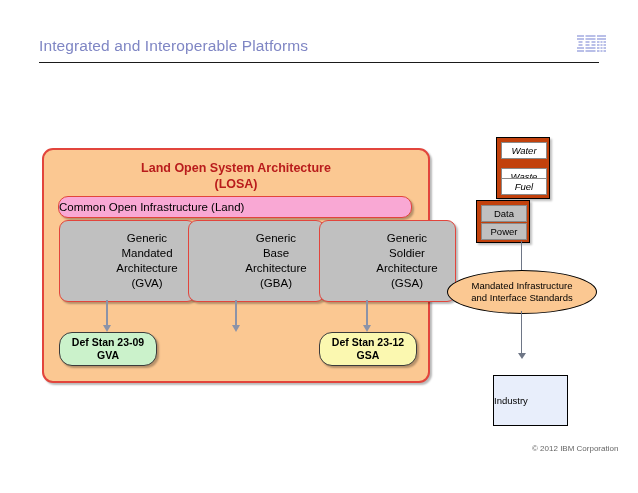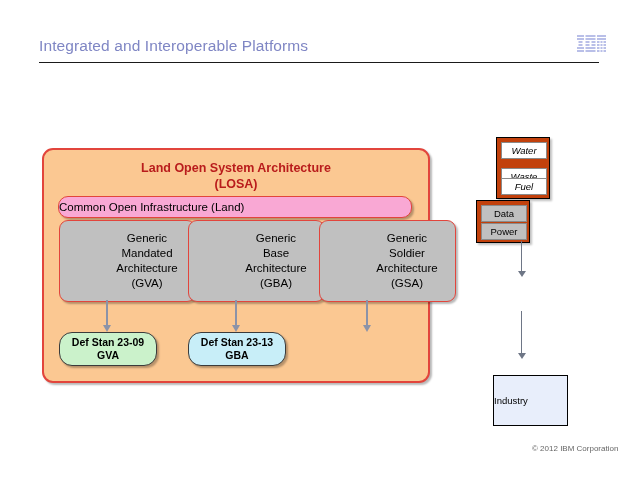--- a/index.html
+++ b/index.html
@@ -210,41 +210,47 @@
     <div class="connector c-gva"></div>
     <div class="connector c-gba"></div>
     <div class="connector c-gsa"></div>
 
     <div class="defstan ds-gva">
       <div>
         <div>Def Stan 23-09</div>
         <div>GVA</div>
       </div>
     </div>
-    <div class="defstan ds-gba">
-      <div>
-        <div>Def Stan 23-13</div>
-        <div>GBA</div>
+    <div class="defstan ds-gsa">
+      <div>
+        <div>Def Stan 23-12</div>
+        <div>GSA</div>
       </div>
     </div>
   </div>
 
   <div class="stack-group grp-utilities">
     <div class="stack-cell cell-white" style="top:4px">Water</div>
     <div class="stack-cell cell-white" style="top:30px">Waste</div>
     <div class="stack-cell cell-white" style="top:40px">Fuel</div>
   </div>
 
   <div class="stack-group grp-services">
     <div class="stack-cell cell-gray" style="top:4px">Data</div>
     <div class="stack-cell cell-gray" style="top:22px">Power</div>
   </div>
 
   <div class="vline arrow v1"></div>
 
+  <div class="ellipse">
+    <div>
+      <div>Mandated Infrastructure</div>
+      <div>and Interface Standards</div>
+    </div>
+  </div>
 
   <div class="vline arrow v2"></div>
 
   <div class="industry-box">
     <span>Industry</span>
   </div>
 
   <div class="footer">© 2012 IBM Corporation</div>
 </div>
 

